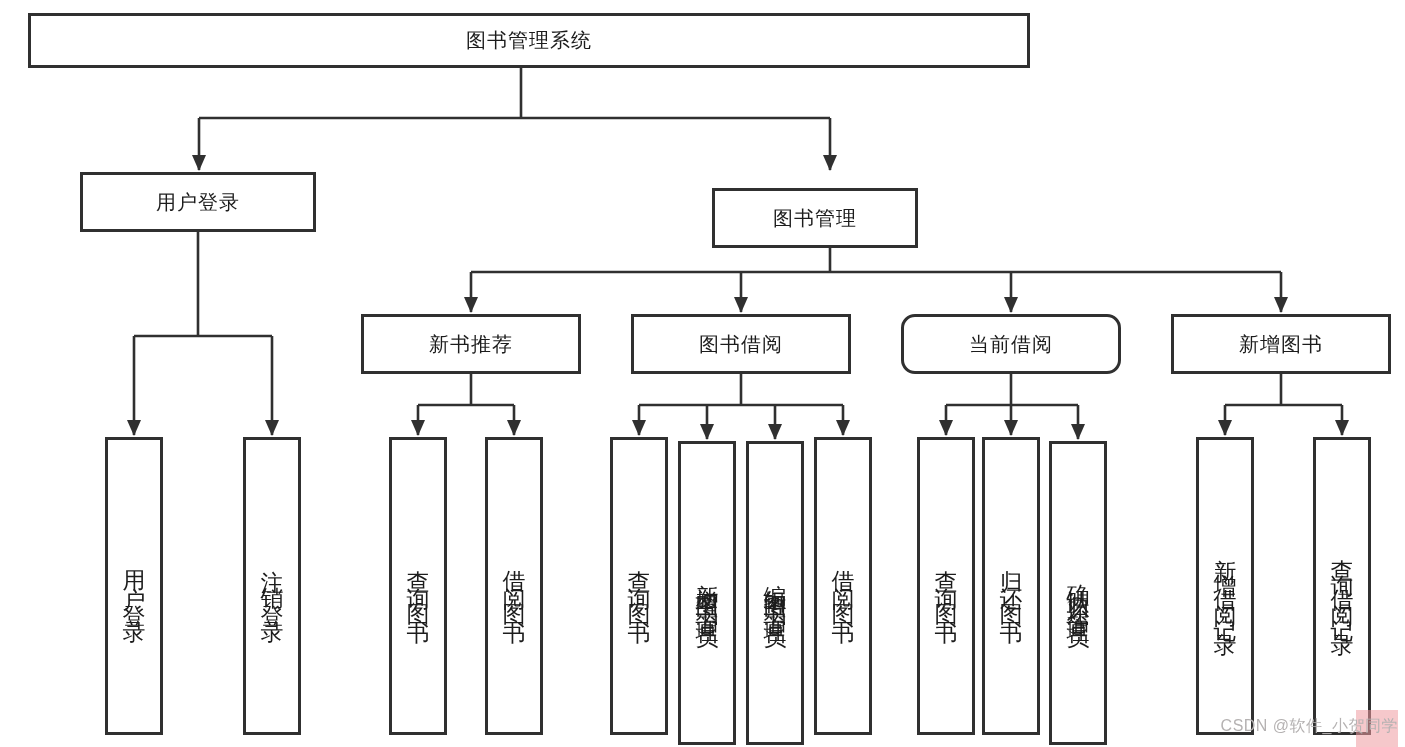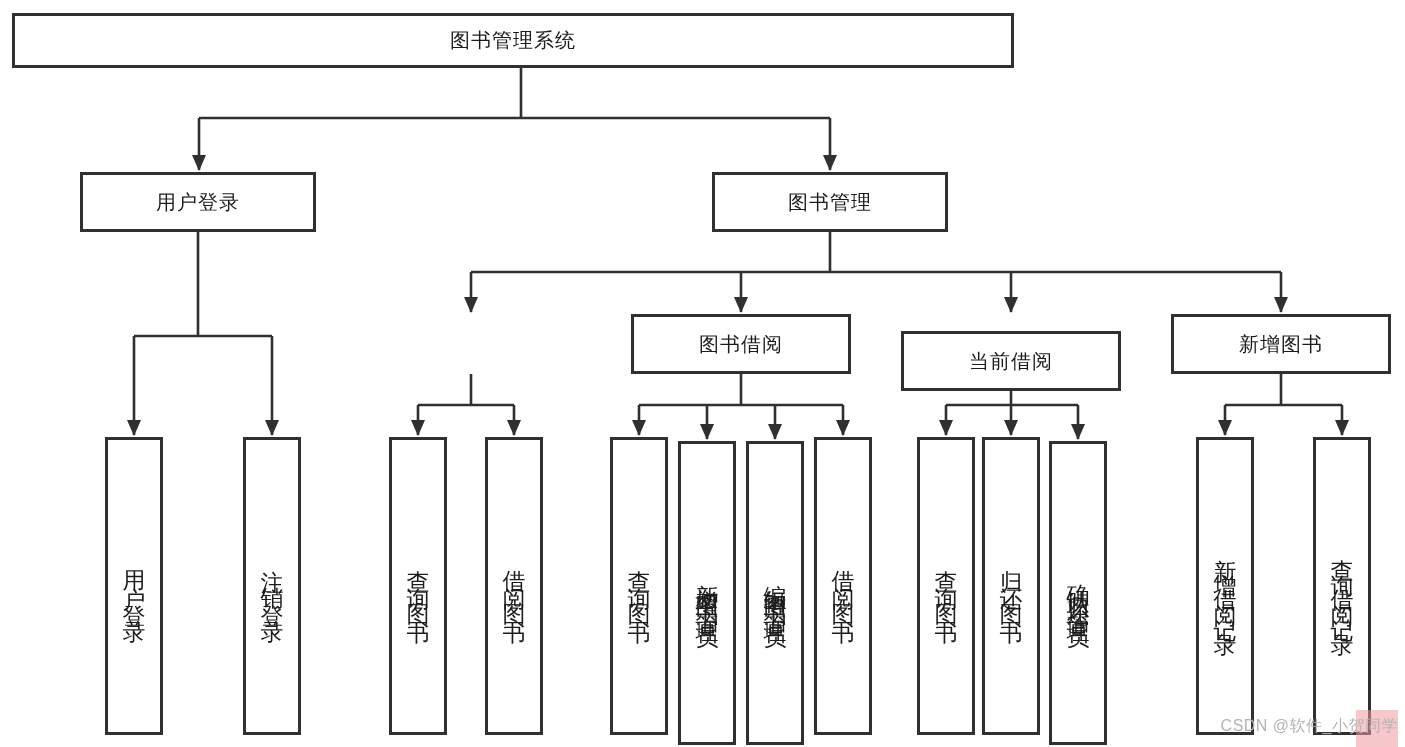--- a/index.html
+++ b/index.html
@@ -35,26 +35,26 @@
   .vbox{
     writing-mode:vertical-rl;
     font-size:23px;
     line-height:1;
     text-align:center;
   }
   .sp4{letter-spacing:17px;}
   .sp6{letter-spacing:15px;}
   .sp9{letter-spacing:6px;}
   
-  .n-root{left:12px;top:13px;width:1002px;height:55px;}
+  .n-root{left:28px;top:13px;width:1002px;height:55px;}
   .n-user-login{left:80px;top:172px;width:236px;height:60px;}
-  .n-book-mgmt{left:712px;top:172px;width:236px;height:60px;}
+  .n-book-mgmt{left:712px;top:188px;width:206px;height:60px;}
   .n-new-books{left:361px;top:314px;width:220px;height:60px;}
   .n-book-borrow{left:631px;top:314px;width:220px;height:60px;}
-  .n-current-borrow{left:901px;top:331px;width:220px;height:60px;}
+  .n-current-borrow{left:901px;top:314px;width:220px;height:60px;border-radius:14px;}
   .n-borrow-records{left:1171px;top:314px;width:220px;height:60px;}
   .leaf{top:437px;width:58px;height:298px;}
   .leaf-tall{top:441px;width:58px;height:304px;}
   .n-leaf-user-login{left:105px;}
   .n-leaf-logout{left:243px;}
   .n-nb-query{left:389px;}
   .n-nb-borrow{left:485px;}
   .n-bb-query{left:610px;}
   .n-bb-add{left:678px;}
   .n-bb-edit{left:746px;}
@@ -114,20 +114,21 @@
     <line class="arrow" x1="1078" y1="405" x2="1078" y2="439" marker-end="url(#arr)"></line>
     <line class="arrow" x1="1225" y1="405" x2="1225" y2="435" marker-end="url(#arr)"></line>
     <line class="arrow" x1="1342" y1="405" x2="1342" y2="435" marker-end="url(#arr)"></line>
   </svg>
 
   <div class="node hbox n-root">图书管理系统</div>
 
   <div class="node hbox n-user-login">用户登录</div>
   <div class="node hbox n-book-mgmt">图书管理</div>
 
+  <div class="node hbox n-new-books">新书推荐</div>
   <div class="node hbox n-book-borrow">图书借阅</div>
   <div class="node hbox n-current-borrow">当前借阅</div>
   <div class="node hbox n-borrow-records">新增图书</div>
 
   <div class="node vbox sp4 leaf n-leaf-user-login">用户登录</div>
   <div class="node vbox sp4 leaf n-leaf-logout">注销登录</div>
 
   <div class="node vbox sp4 leaf n-nb-query">查询图书</div>
   <div class="node vbox sp4 leaf n-nb-borrow">借阅图书</div>
 

